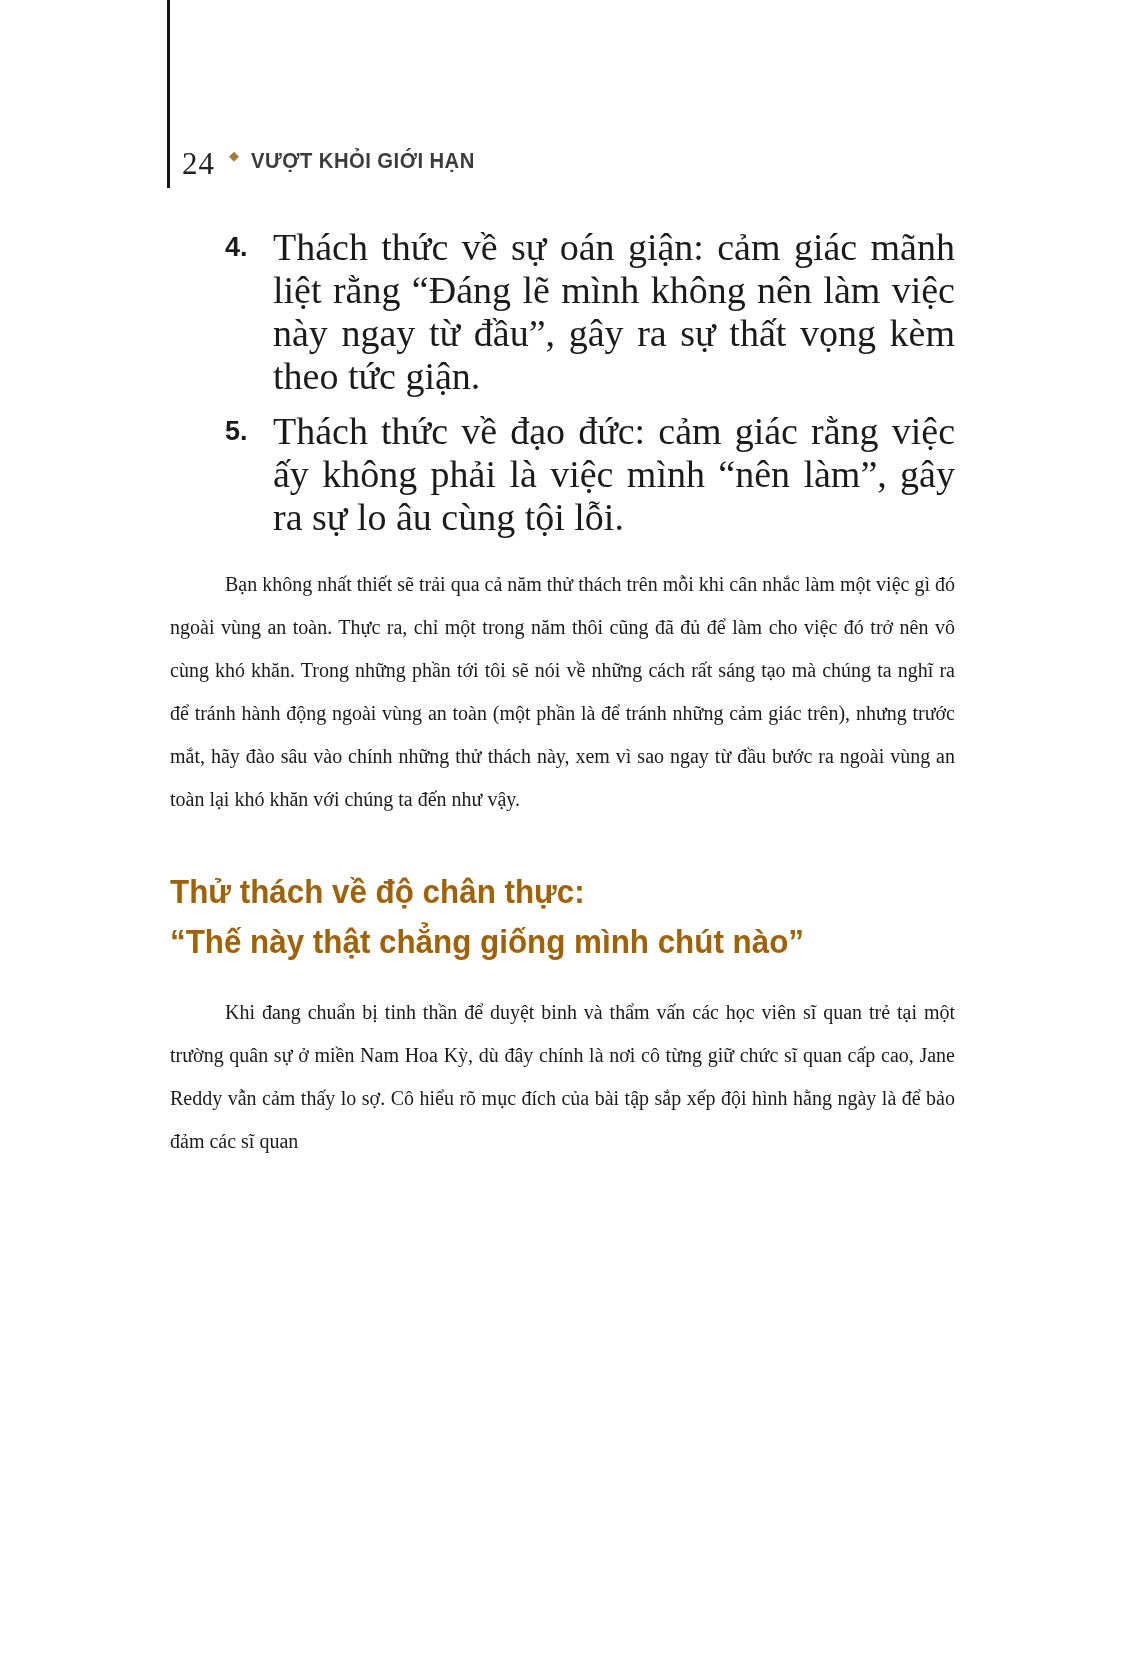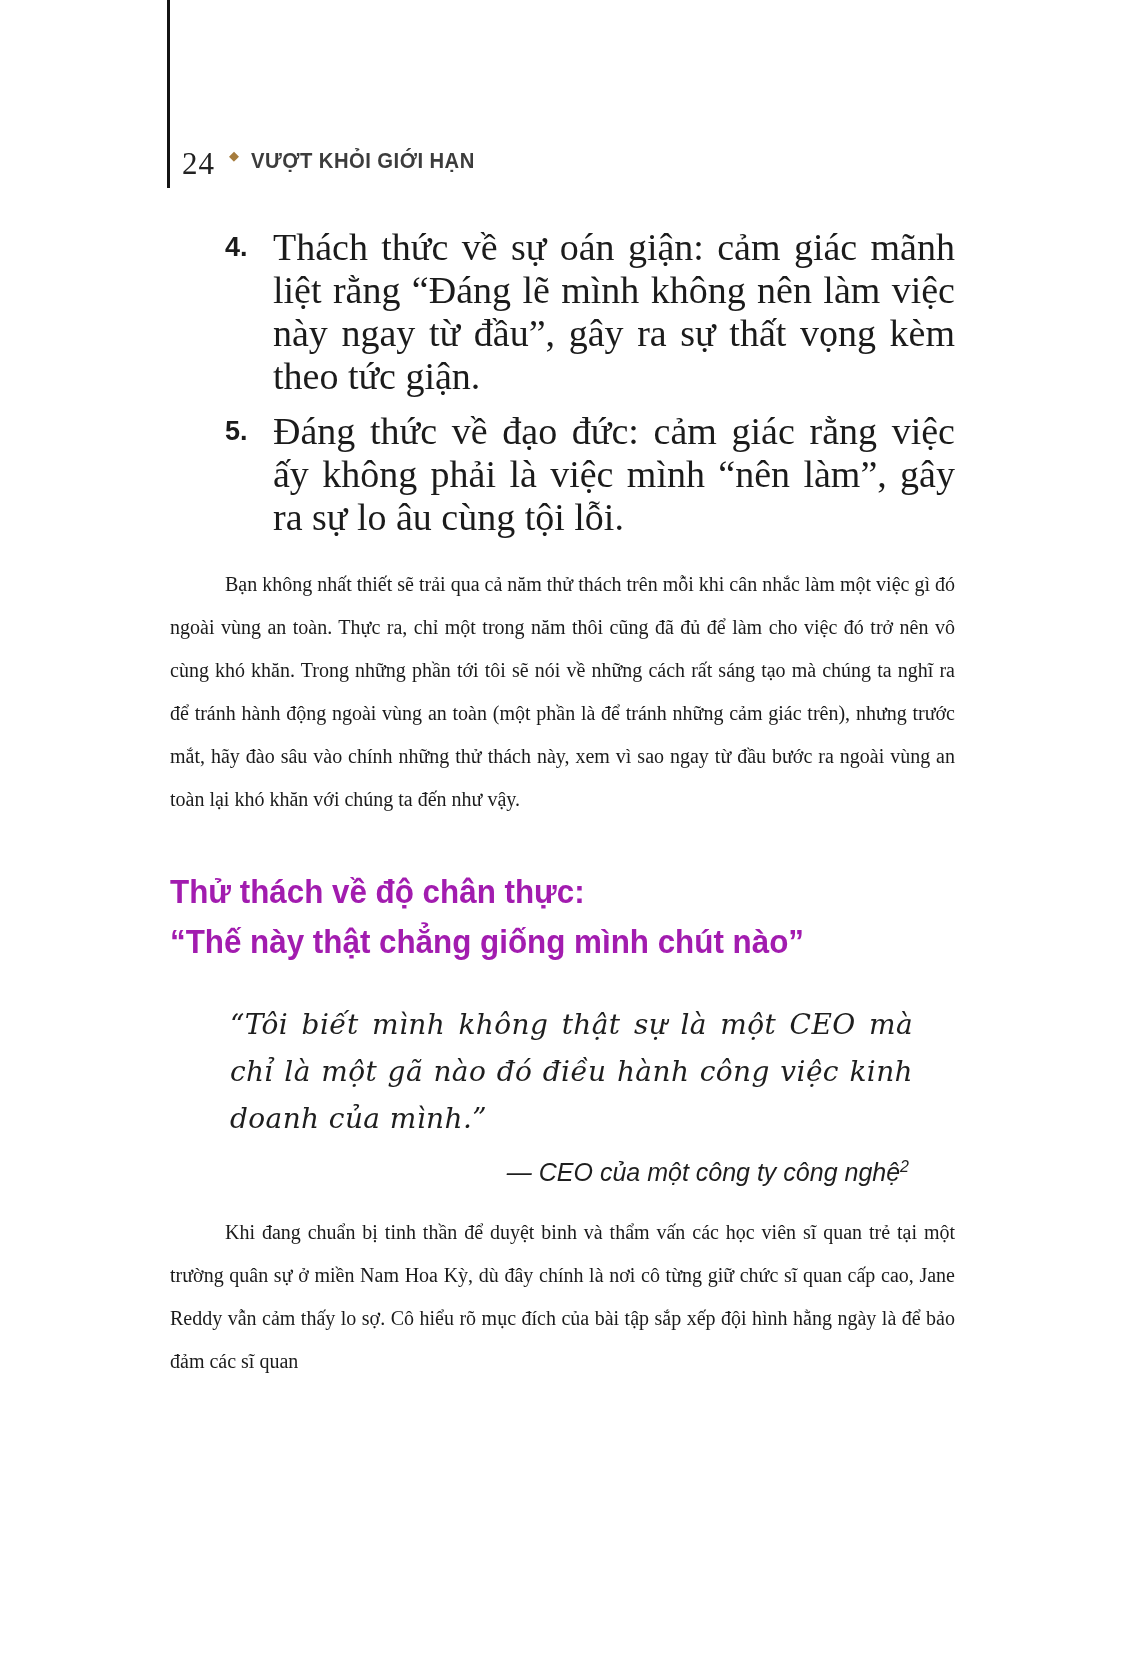--- a/index.html
+++ b/index.html
@@ -90,21 +90,21 @@
     text-align: justify;
     text-indent: 55px;
   }
   
   .section-heading {
     margin: 46px 0 20px 0;
     font-family: "Liberation Sans", sans-serif;
     font-weight: 700;
     font-size: 33px;
     line-height: 50px;
-    color: #a21caf;
+    color: #a16207;
   }
   .section-heading .h-line {
     display: inline-block;
     transform: scaleX(0.95);
     transform-origin: left center;
     white-space: nowrap;
   }
   
   .quote-block {
     margin: 34px 0 0 0;
@@ -150,33 +150,29 @@
 
   <main>
 
     <ol class="challenge-list">
       <li class="challenge-item">
         <span class="challenge-num">4.</span>
         <span class="challenge-text">Thách thức về sự oán giận: cảm giác mãnh liệt rằng “Đáng lẽ mình không nên làm việc này ngay từ đầu”, gây ra sự thất vọng kèm theo tức giận.</span>
       </li>
       <li class="challenge-item">
         <span class="challenge-num">5.</span>
-        <span class="challenge-text">Đáng thức về đạo đức: cảm giác rằng việc ấy không phải là việc mình “nên làm”, gây ra sự lo âu cùng tội lỗi.</span>
+        <span class="challenge-text">Thách thức về đạo đức: cảm giác rằng việc ấy không phải là việc mình “nên làm”, gây ra sự lo âu cùng tội lỗi.</span>
       </li>
     </ol>
 
     <p class="body-para">Bạn không nhất thiết sẽ trải qua cả năm thử thách trên mỗi khi cân nhắc làm một việc gì đó ngoài vùng an toàn. Thực ra, chỉ một trong năm thôi cũng đã đủ để làm cho việc đó trở nên vô cùng khó khăn. Trong những phần tới tôi sẽ nói về những cách rất sáng tạo mà chúng ta nghĩ ra để tránh hành động ngoài vùng an toàn (một phần là để tránh những cảm giác trên), nhưng trước mắt, hãy đào sâu vào chính những thử thách này, xem vì sao ngay từ đầu bước ra ngoài vùng an toàn lại khó khăn với chúng ta đến như vậy.</p>
 
     <h2 class="section-heading">
       <span class="h-line">Thử thách về độ chân thực:</span><br>
       <span class="h-line">“Thế này thật chẳng giống mình chút nào”</span>
     </h2>
 
-    <blockquote class="quote-block">
-      <p class="quote-text">“Tôi biết mình không thật sự là một CEO mà chỉ là một gã nào đó điều hành công việc kinh doanh của mình.”</p>
-      <p class="quote-attrib"><span>— CEO của một công ty công nghệ</span><sup>2</sup></p>
-    </blockquote>
 
     <p class="body-para">Khi đang chuẩn bị tinh thần để duyệt binh và thẩm vấn các học viên sĩ quan trẻ tại một trường quân sự ở miền Nam Hoa Kỳ, dù đây chính là nơi cô từng giữ chức sĩ quan cấp cao, Jane Reddy vẫn cảm thấy lo sợ. Cô hiểu rõ mục đích của bài tập sắp xếp đội hình hằng ngày là để bảo đảm các sĩ quan</p>
 
   </main>
 
 </div>
 
 </body></html>

